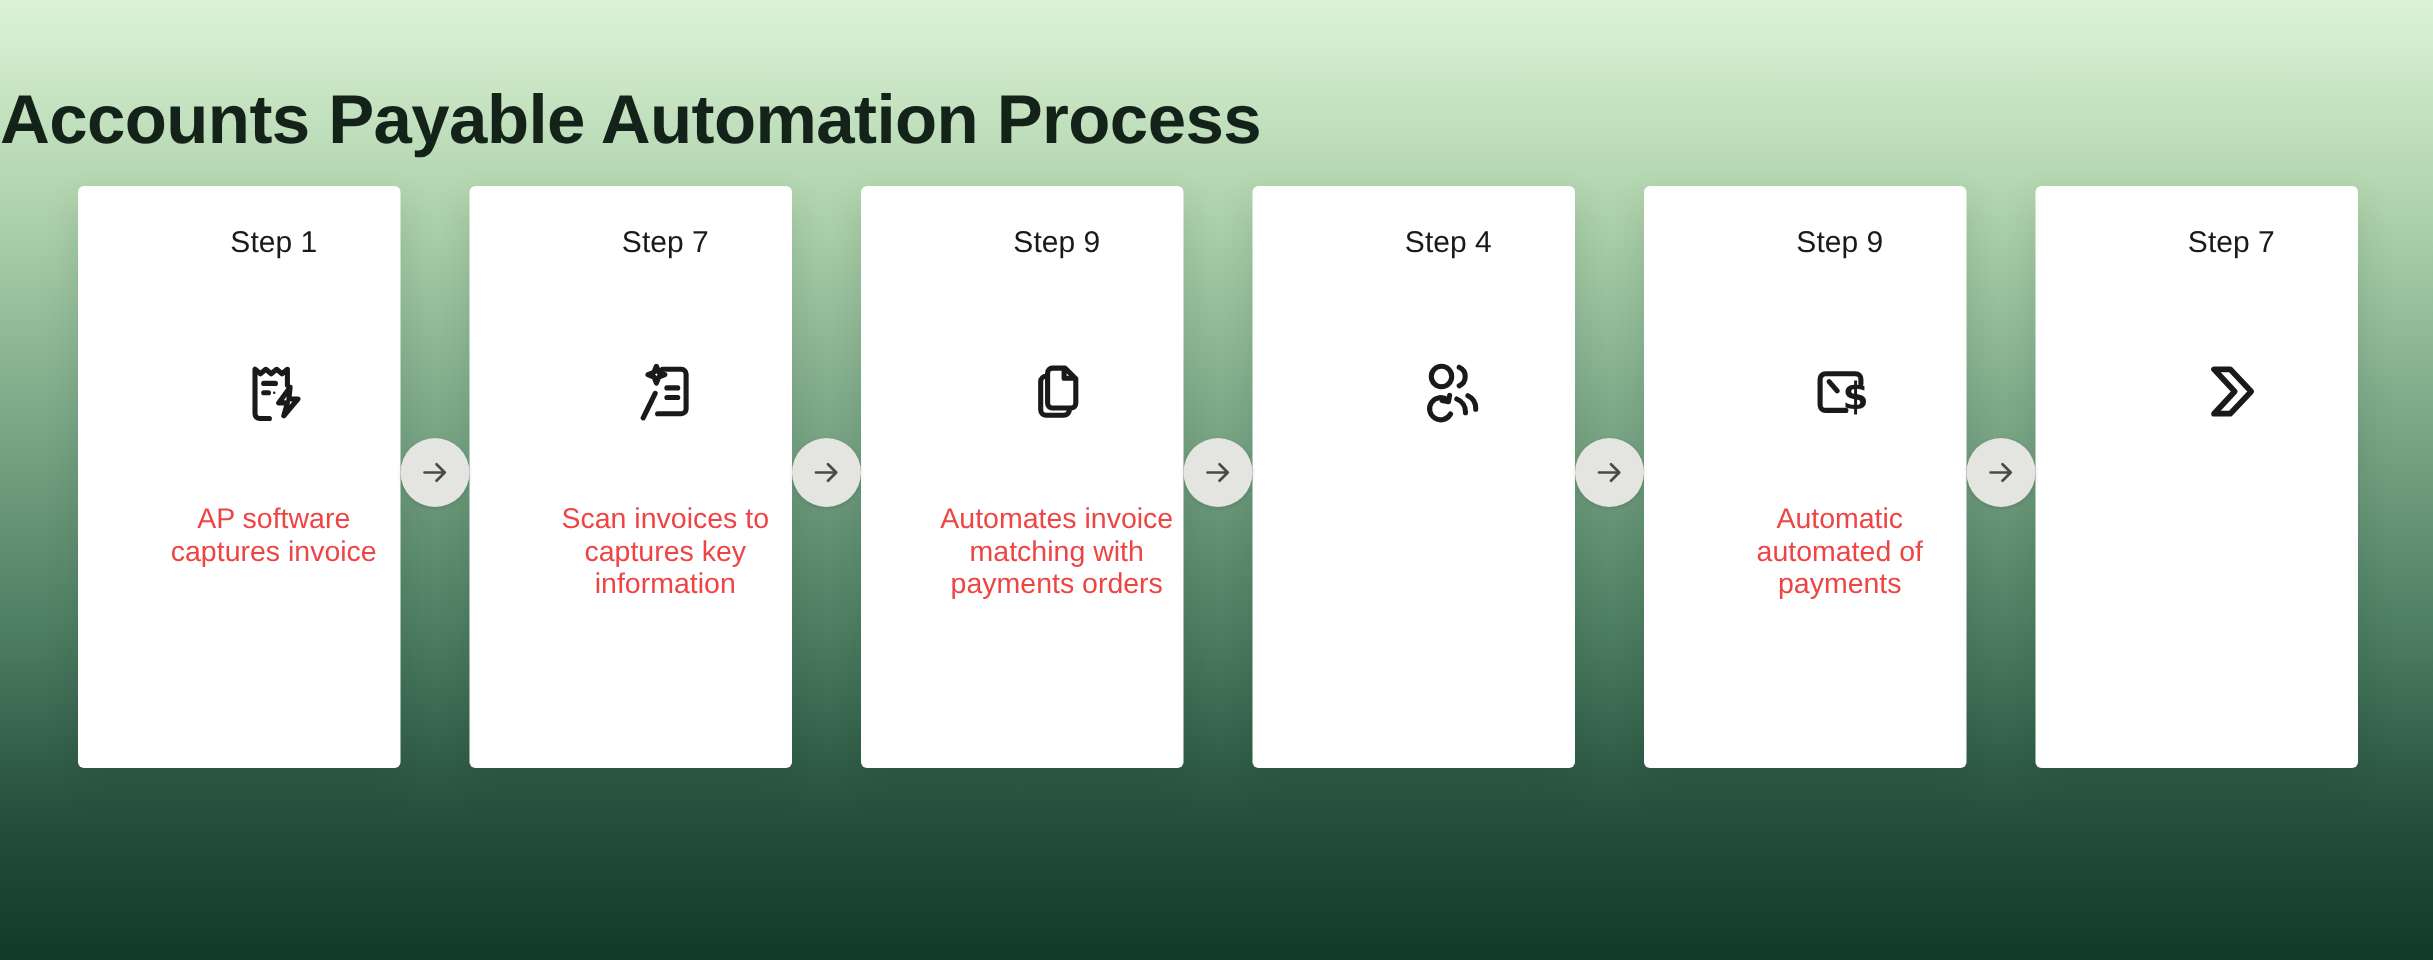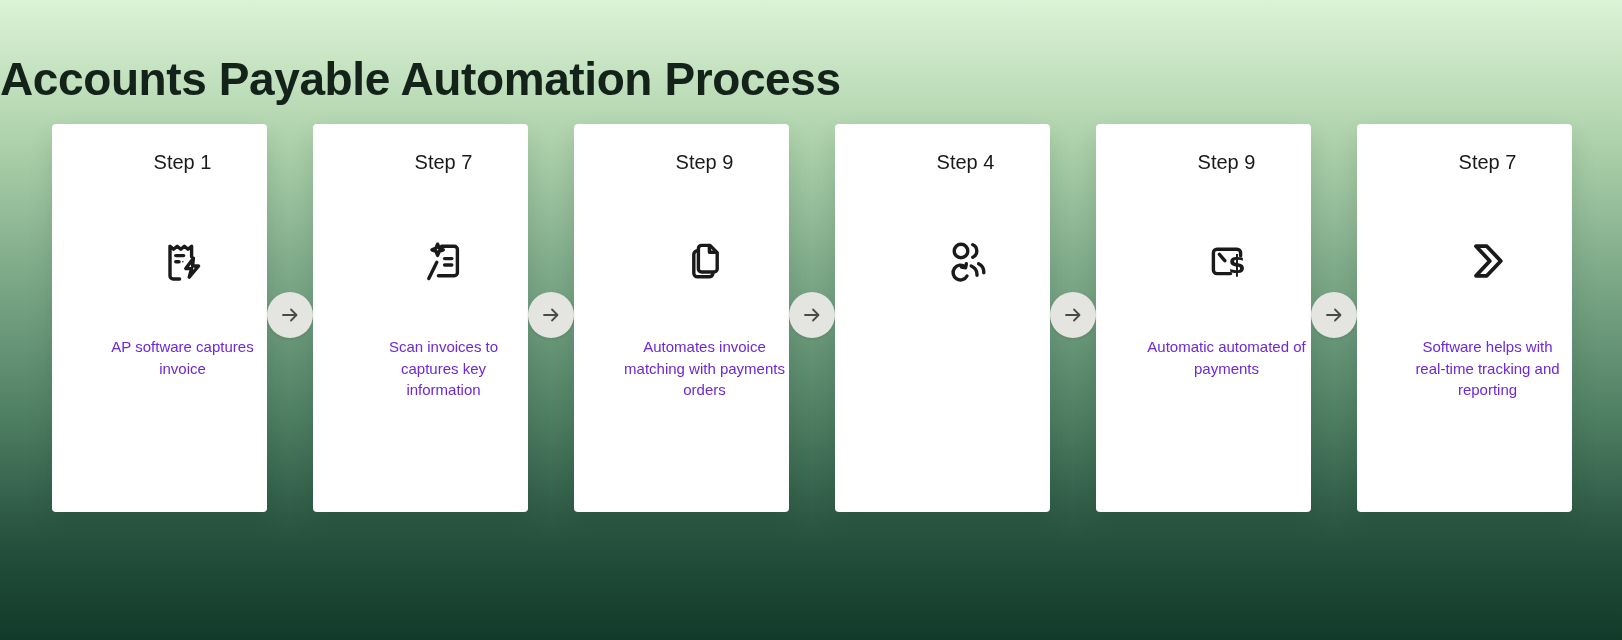--- a/index.html
+++ b/index.html
@@ -74,23 +74,23 @@
     align-items: center;
     justify-content: center;
   }
 
   .icon-wrap svg { width: 48px; height: 48px; }
 
   .desc {
     margin-top: 51px;
     width: 162px;
     text-align: center;
-    font-size: 15px;
+    font-size: 19px;
     line-height: 21.5px;
-    color: #6d28d9;
+    color: #ef4444;
   }
 
   .connector {
     position: absolute;
     top: 168px;
     width: 46px;
     height: 46px;
     border-radius: 50%;
     background: #e4e4e1;
     box-shadow: 0 1px 3px rgba(0,0,0,0.12);
@@ -182,21 +182,20 @@
         <div class="desc">Automatic automated of payments</div>
       </div>
 
       <div class="card">
         <div class="step-label">Step 7</div>
         <div class="icon-wrap">
           <svg viewBox="0 0 24 24" fill="none" stroke="#1a1a1a" stroke-width="1.9" stroke-linecap="round" stroke-linejoin="round">
             <path d="M6 4.6h5.4l7 7.4-7 7.4H6l6.9-7.4z"></path>
           </svg>
         </div>
-        <div class="desc">Software helps with real-time tracking and reporting</div>
       </div>
 
     </div>
 
     <div class="connector c1">
       <svg width="22" height="22" viewBox="0 0 22 22">
         <path d="M4 11h13M12 5.5l5.5 5.5L12 16.5" fill="none" stroke="#4a4a4a" stroke-width="1.8" stroke-linecap="round" stroke-linejoin="round"></path>
       </svg>
     </div>
     <div class="connector c2">

